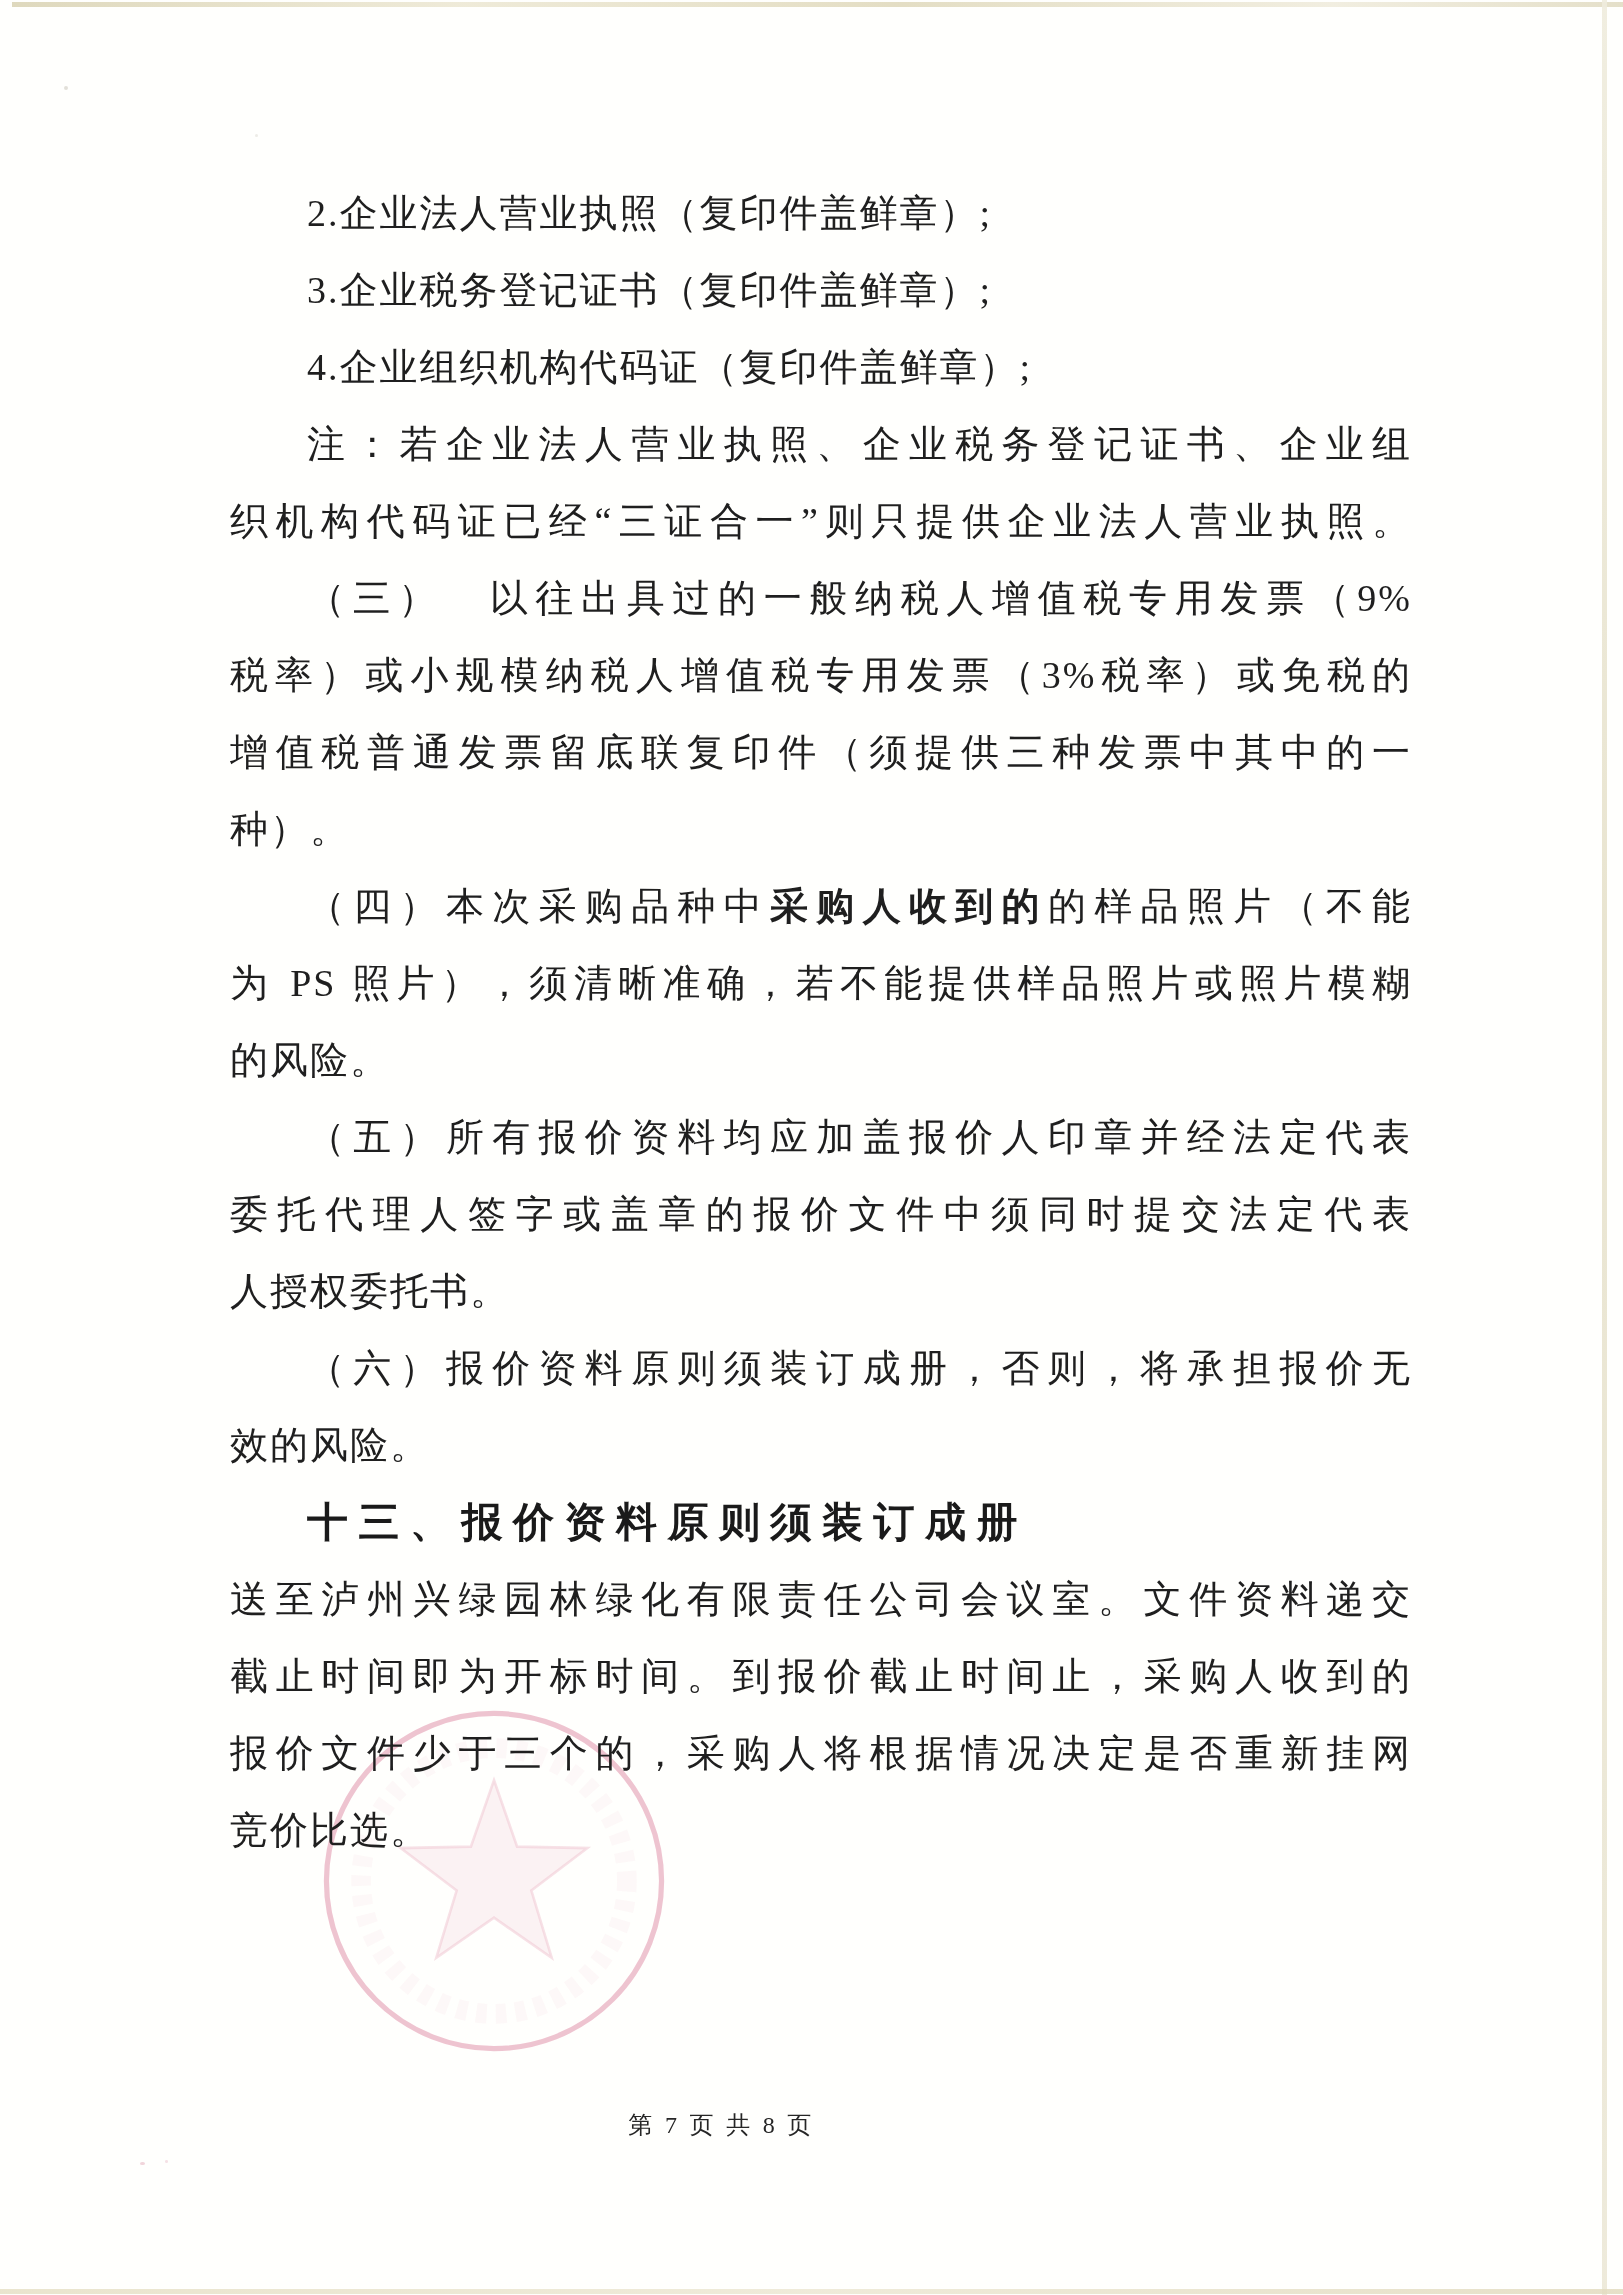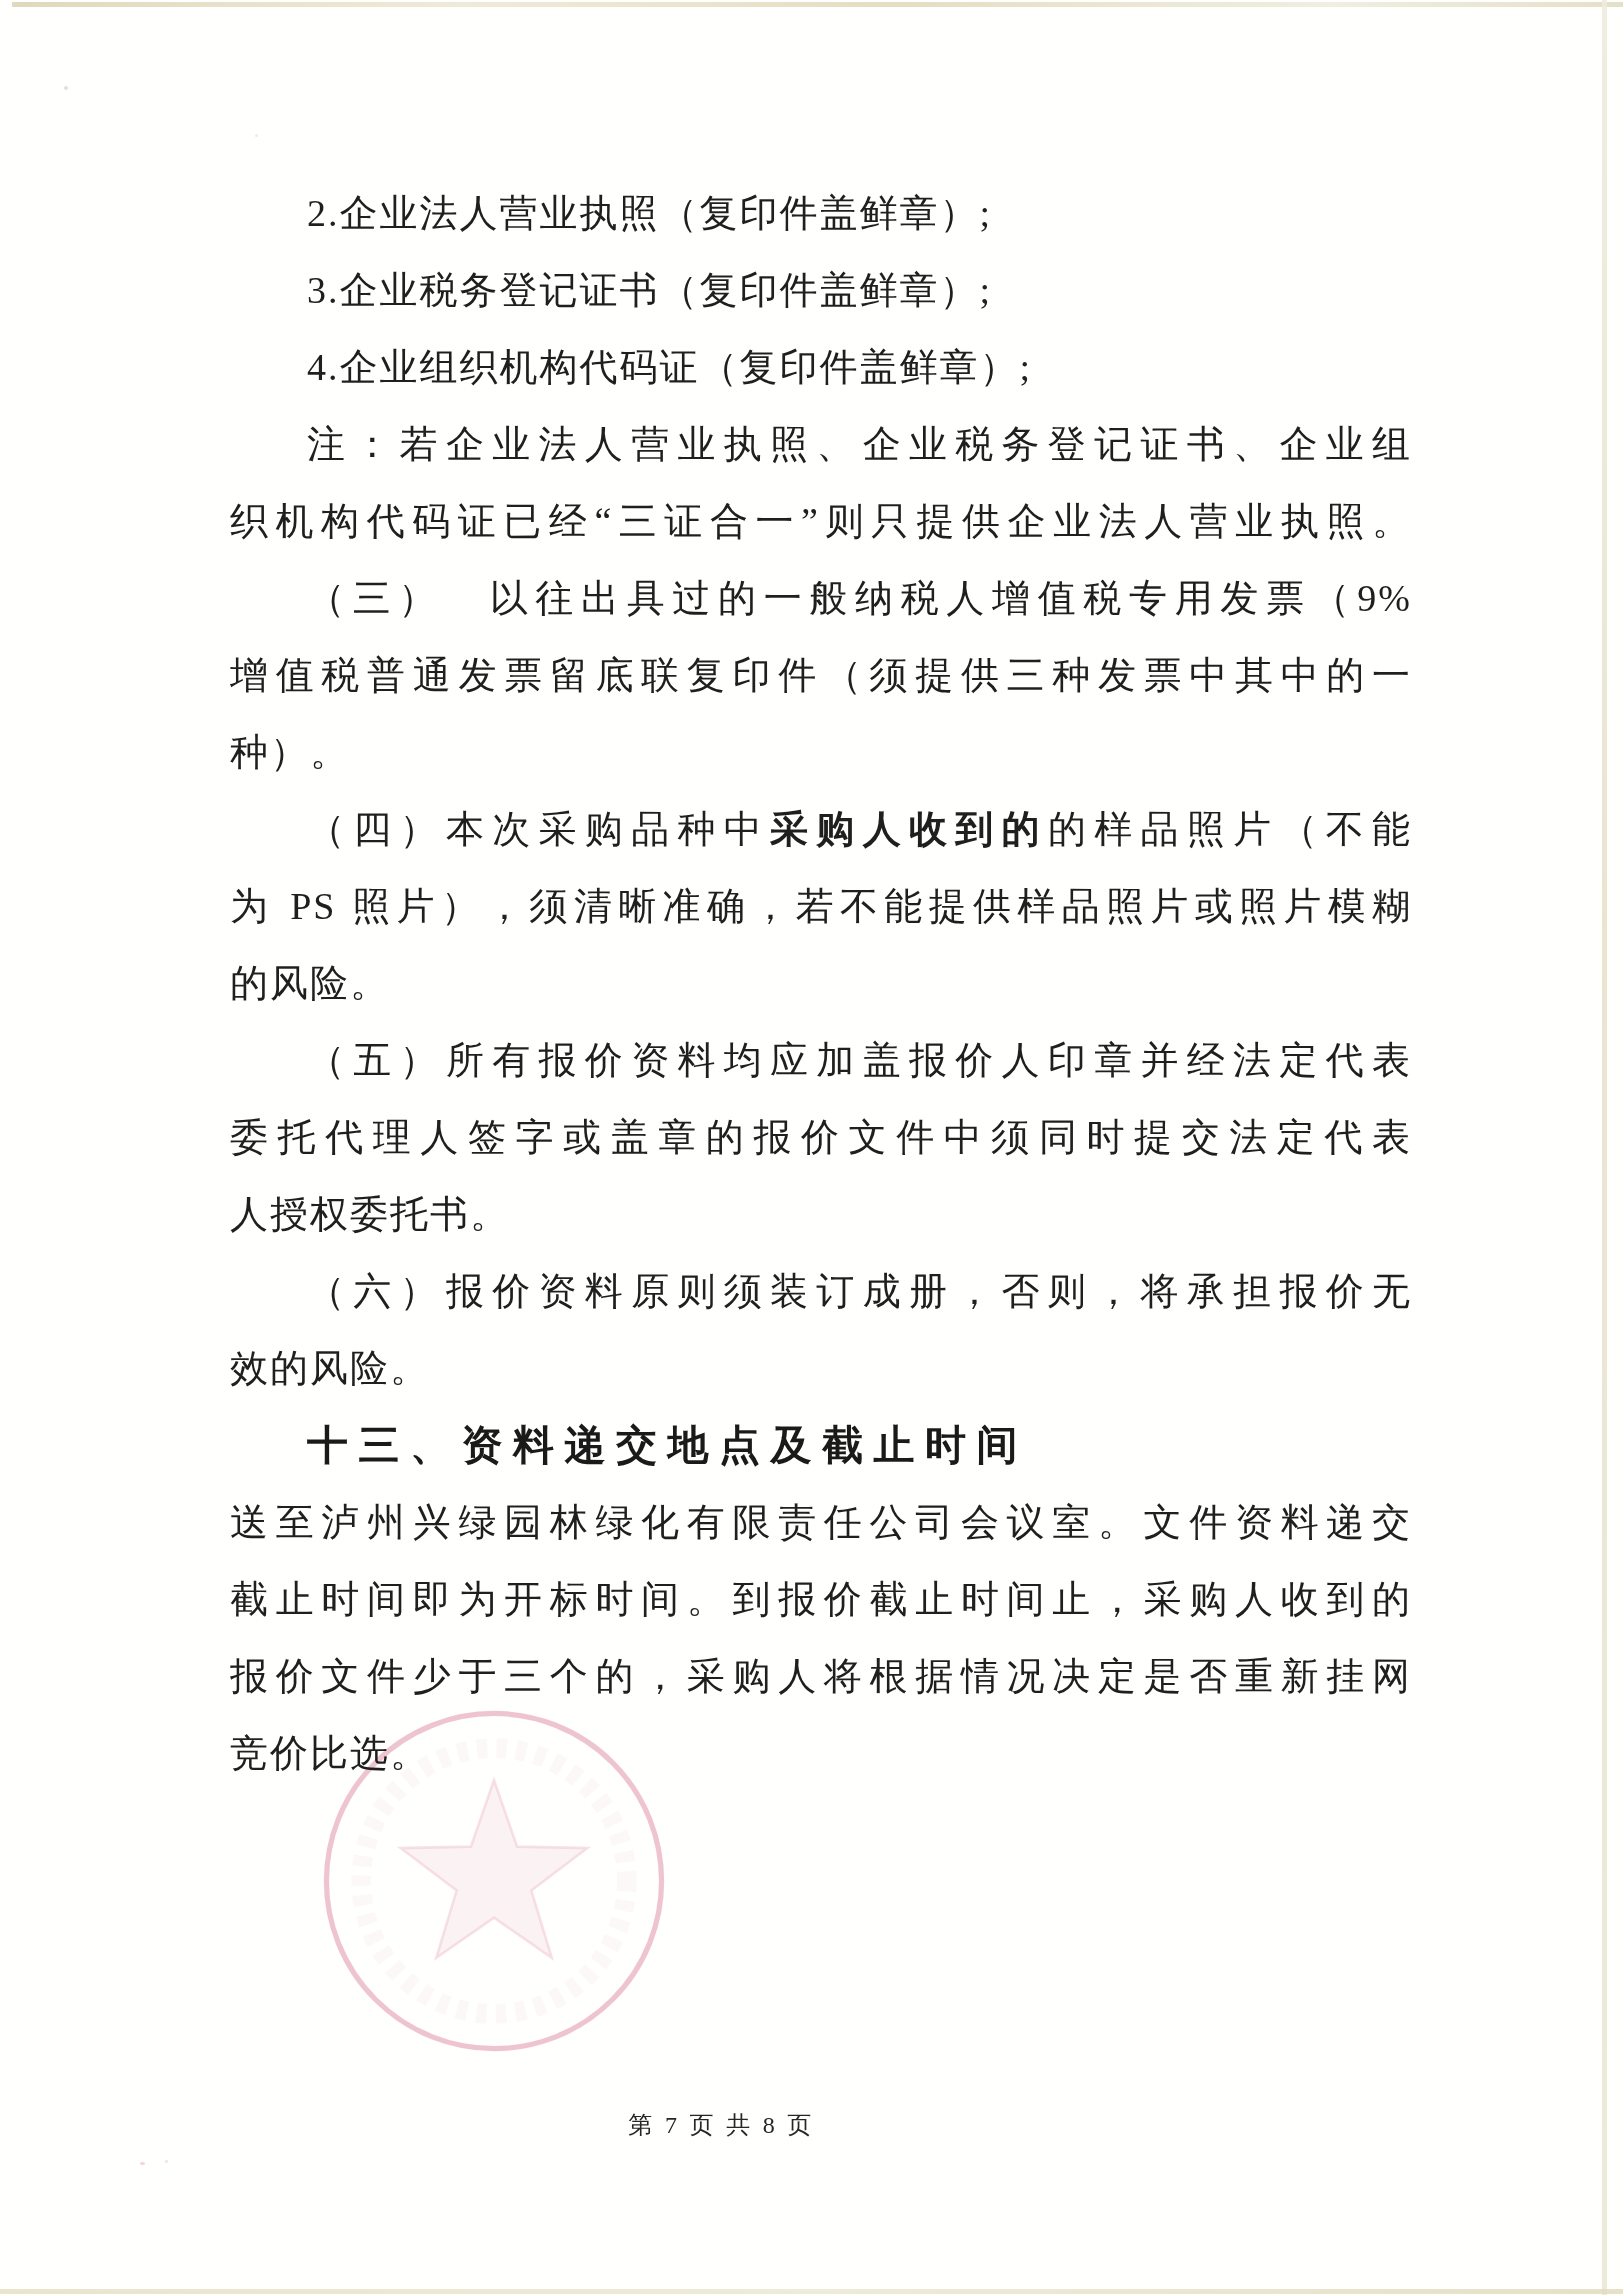--- a/index.html
+++ b/index.html
@@ -80,33 +80,34 @@
     </g>
   </svg>
 
   <div class="textblock">
     <div class="line indent end">2.企业法人营业执照（复印件盖鲜章）;</div>
     <div class="line indent end">3.企业税务登记证书（复印件盖鲜章）;</div>
     <div class="line indent end">4.企业组织机构代码证（复印件盖鲜章）;</div>
     <div class="line indent">注：若企业法人营业执照、企业税务登记证书、企业组</div>
     <div class="line">织机构代码证已经“三证合一”则只提供企业法人营业执照。</div>
     <div class="line indent">（三）　以往出具过的一般纳税人增值税专用发票（9%</div>
+    <div class="line">税率）或小规模纳税人增值税专用发票（3%税率）或免税的</div>
     <div class="line">增值税普通发票留底联复印件（须提供三种发票中其中的一</div>
     <div class="line end">种）。</div>
     <div class="line indent">
       <span>（四）本次采购品种中</span><span class="bold">采购人收到的</span><span>的样品照片（不能</span>
     </div>
     <div class="line">为 PS 照片），须清晰准确，若不能提供样品照片或照片模糊</div>
     <div class="line end">的风险。</div>
     <div class="line indent">（五）所有报价资料均应加盖报价人印章并经法定代表</div>
     <div class="line">委托代理人签字或盖章的报价文件中须同时提交法定代表</div>
     <div class="line end">人授权委托书。</div>
     <div class="line indent">（六）报价资料原则须装订成册，否则，将承担报价无</div>
     <div class="line end">效的风险。</div>
-    <div class="line heading">十三、资料递交地点及截止时间</div>
+    <div class="line heading">十三、报价资料原则须装订成册</div>
     <div class="line">送至泸州兴绿园林绿化有限责任公司会议室。文件资料递交</div>
     <div class="line">截止时间即为开标时间。到报价截止时间止，采购人收到的</div>
     <div class="line">报价文件少于三个的，采购人将根据情况决定是否重新挂网</div>
     <div class="line end">竞价比选。</div>
   </div>
 
   <div class="footer">第 7 页 共 8 页</div>
 
 </div>
 

